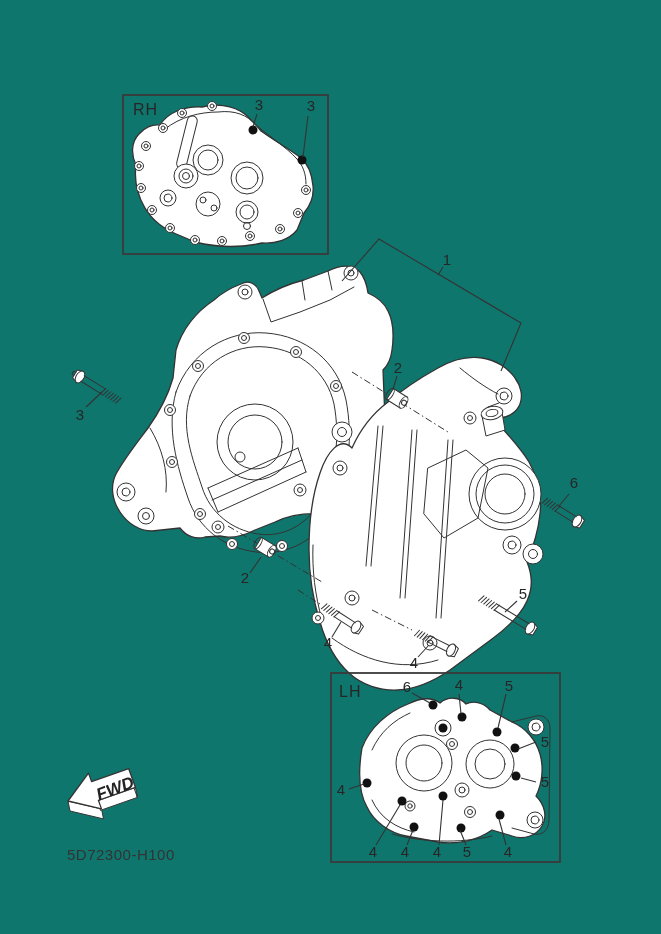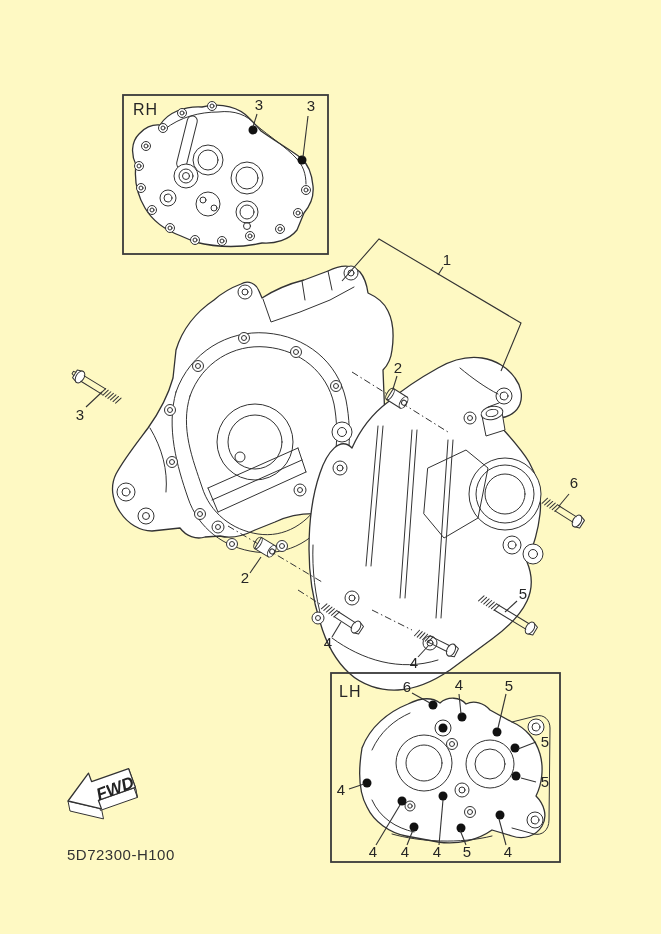--- a/index.html
+++ b/index.html
@@ -1,17 +1,17 @@
 <!DOCTYPE html>
 <html><head>
 <meta charset="utf-8">
 <style>
   html,body{margin:0;padding:0;background:#fff;}
   .canvas{
-    position:relative;width:661px;height:934px;background:#fef9c3;overflow:hidden;
+    position:relative;width:661px;height:934px;background:#0f766e;overflow:hidden;
     font-family:"Liberation Sans", sans-serif;
   }
   svg{position:absolute;left:0;top:0;}
   svg text{
     font-family:"Liberation Sans", sans-serif;
     fill:#262626;
   }
   .callout{font-size:15px;}
   .inset-label{font-size:16px;letter-spacing:1px;}
   .part-code{font-size:15px;letter-spacing:.5px;fill:#333;}

